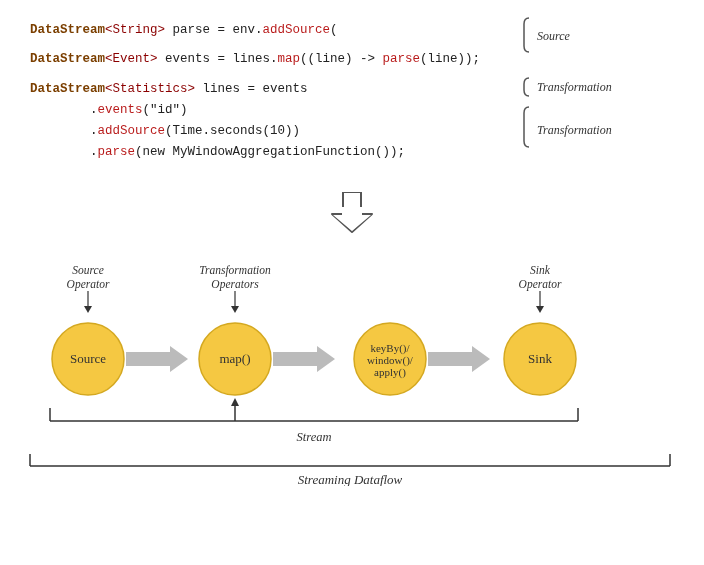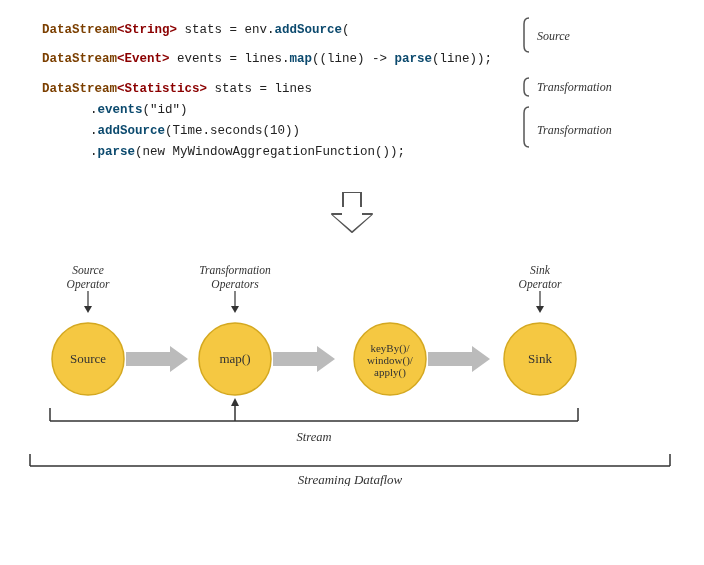--- a/index.html
+++ b/index.html
@@ -29,23 +29,23 @@
       line-height: 1.7;
       color: #333;
       padding-left: 10px;
     }
 
     .code-line {
       display: block;
       white-space: pre;
     }
 
-    .kw { color: #7B3F00; font-weight: bold; margin-left: 12px; } 
-    .type { color: #8B0000; font-weight: bold; }
-    .method { color: #0c4a6e; font-weight: bold; }
+    .kw { color: #7B3F00; font-weight: bold; } 
+    .type { color: #8B0000; }
+    .method { color: #b91c1c; font-weight: normal; }
     .plain { color: #222; }
 
     
     .arrow-down-container {
       display: flex;
       justify-content: center;
       margin: 8px 0 12px 0;
     }
 
     
@@ -55,30 +55,30 @@
     }
   </style>
 </head>
 <body>
 
 <div class="container">
 
   <div class="code-section">
     <div class="code-block">
 
-      <span class="code-line"><span class="kw">DataStream</span><span class="type">&lt;String&gt;</span><span class="plain"> stats = env.</span><span class="method">addSource</span><span class="plain">(</span></span>
+      <span class="code-line"><span class="kw">DataStream</span><span class="type">&lt;String&gt;</span><span class="plain"> parse = env.</span><span class="method">addSource</span><span class="plain">(</span></span>
 
 
       <span class="code-line" style="height:8px;display:block"> </span>
 
       <span class="code-line"><span class="kw">DataStream</span><span class="type">&lt;Event&gt;</span><span class="plain"> events = lines.</span><span class="method">map</span><span class="plain">((line) -&gt; </span><span class="method">parse</span><span class="plain">(line));</span></span>
 
       <span class="code-line" style="height:8px;display:block"> </span>
 
-      <span class="code-line"><span class="kw">DataStream</span><span class="type">&lt;Statistics&gt;</span><span class="plain"> stats = lines</span></span>
+      <span class="code-line"><span class="kw">DataStream</span><span class="type">&lt;Statistics&gt;</span><span class="plain"> lines = events</span></span>
 
       <span class="code-line"><span class="plain">        .</span><span class="method">events</span><span class="plain">("id")</span></span>
 
       <span class="code-line"><span class="plain">        .</span><span class="method">addSource</span><span class="plain">(Time.seconds(10))</span></span>
 
       <span class="code-line"><span class="plain">        .</span><span class="method">parse</span><span class="plain">(new MyWindowAggregationFunction());</span></span>
 
       <span class="code-line" style="height:8px;display:block"> </span>
 
     </div>

